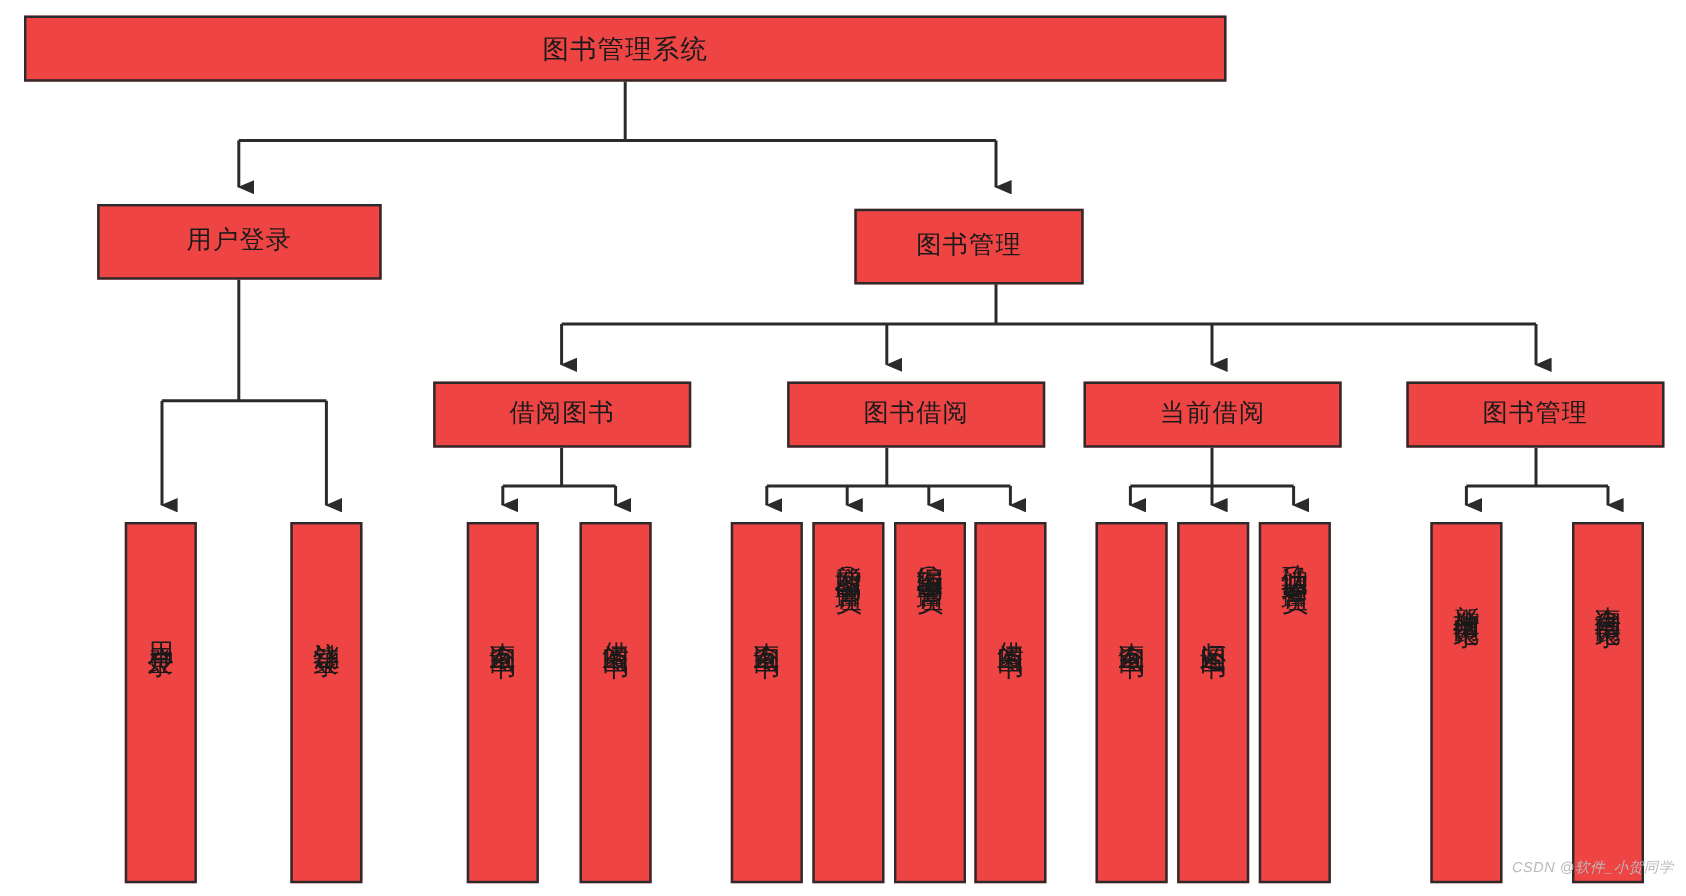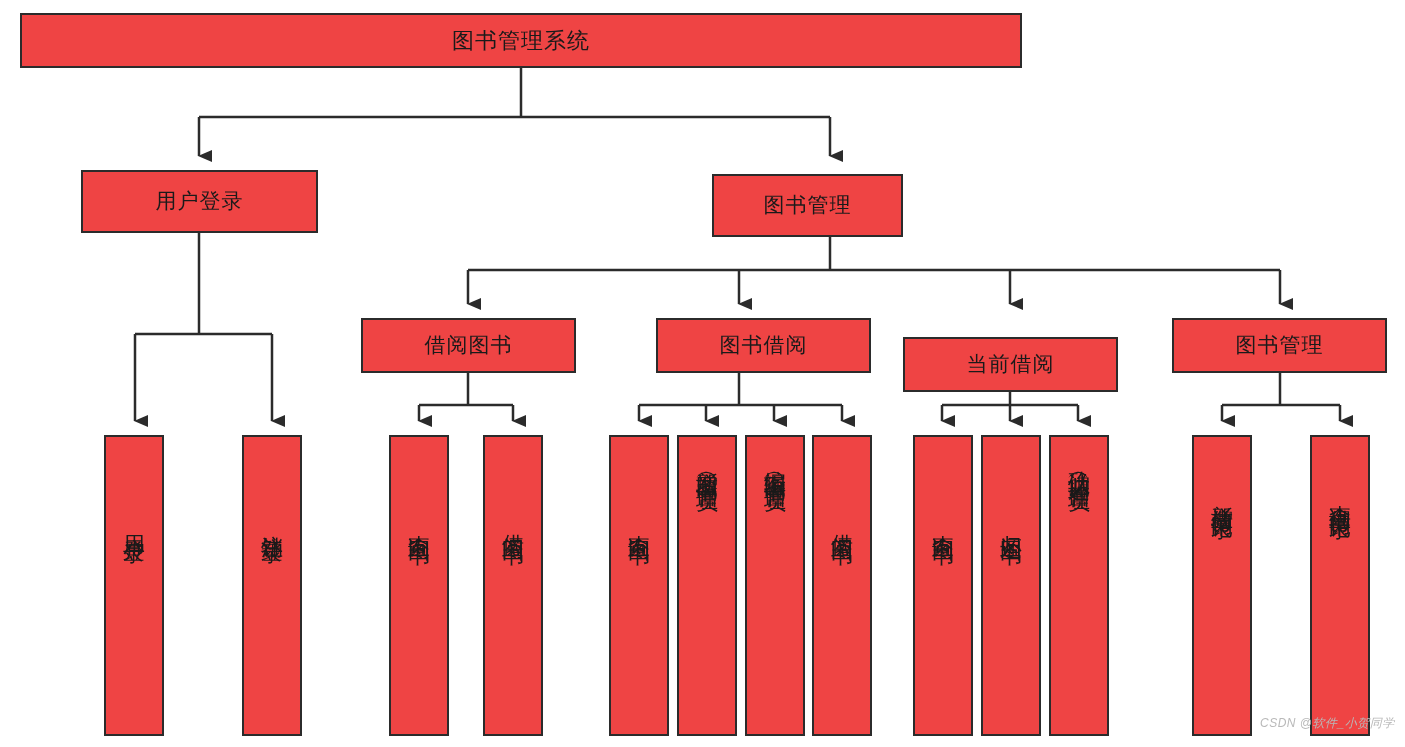--- a/index.html
+++ b/index.html
@@ -139,21 +139,21 @@
   <div class="node" style="left:712px;top:174px;width:191px;height:63px;">
     <span class="lbl">图书管理</span>
   </div>
 
   <div class="node" style="left:361px;top:318px;width:215px;height:55px;">
     <span class="lbl">借阅图书</span>
   </div>
   <div class="node" style="left:632px;top:318px;width:215px;height:55px;margin-left:24px;">
     <span class="lbl">图书借阅</span>
   </div>
-  <div class="node" style="left:903px;top:318px;width:215px;height:55px;margin-top:19px;">
+  <div class="node" style="left:903px;top:318px;width:215px;height:55px;">
     <span class="lbl">当前借阅</span>
   </div>
   <div class="node" style="left:1172px;top:318px;width:215px;height:55px;">
     <span class="lbl">图书管理</span>
   </div>
 
   <div class="node leaf short" style="left:104px;top:435px;width:60px;height:301px;">
     <span class="lbl">用户登录</span>
   </div>
   <div class="node leaf short" style="left:242px;top:435px;width:60px;height:301px;">

